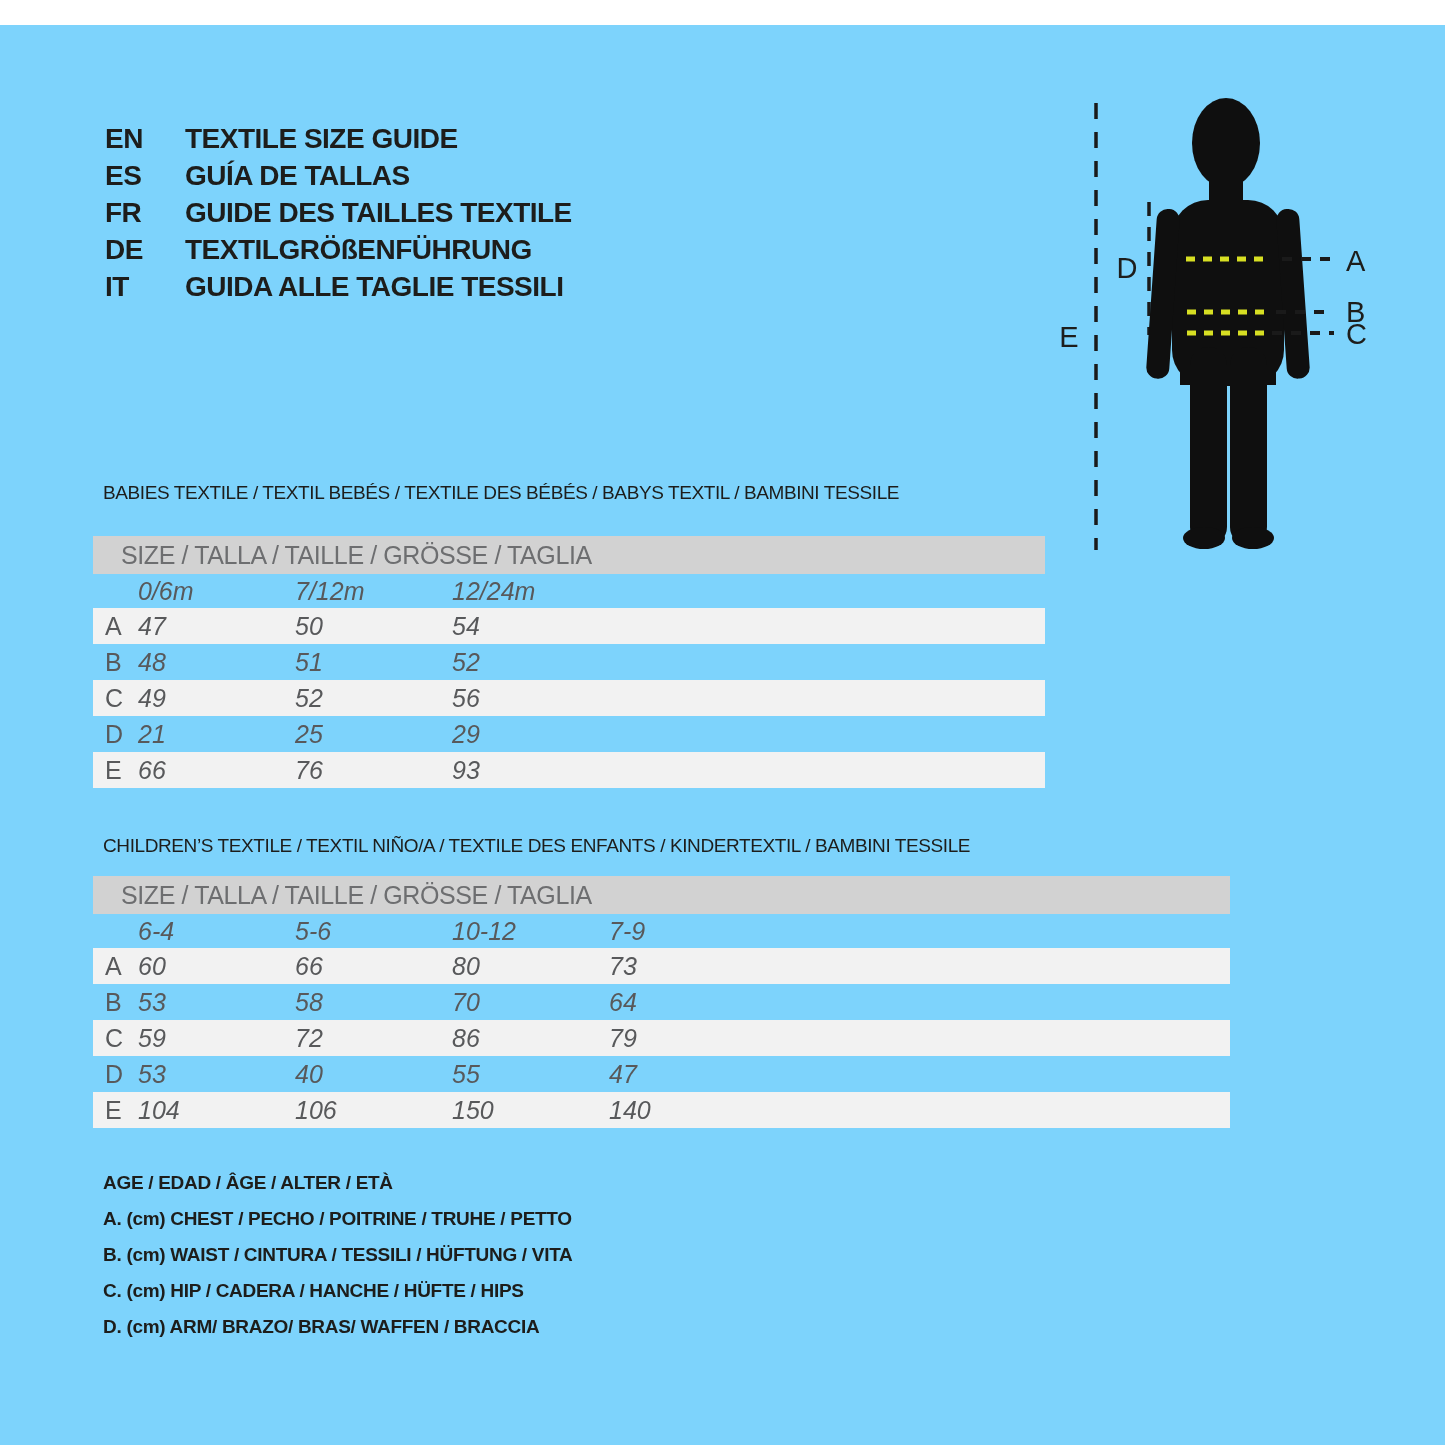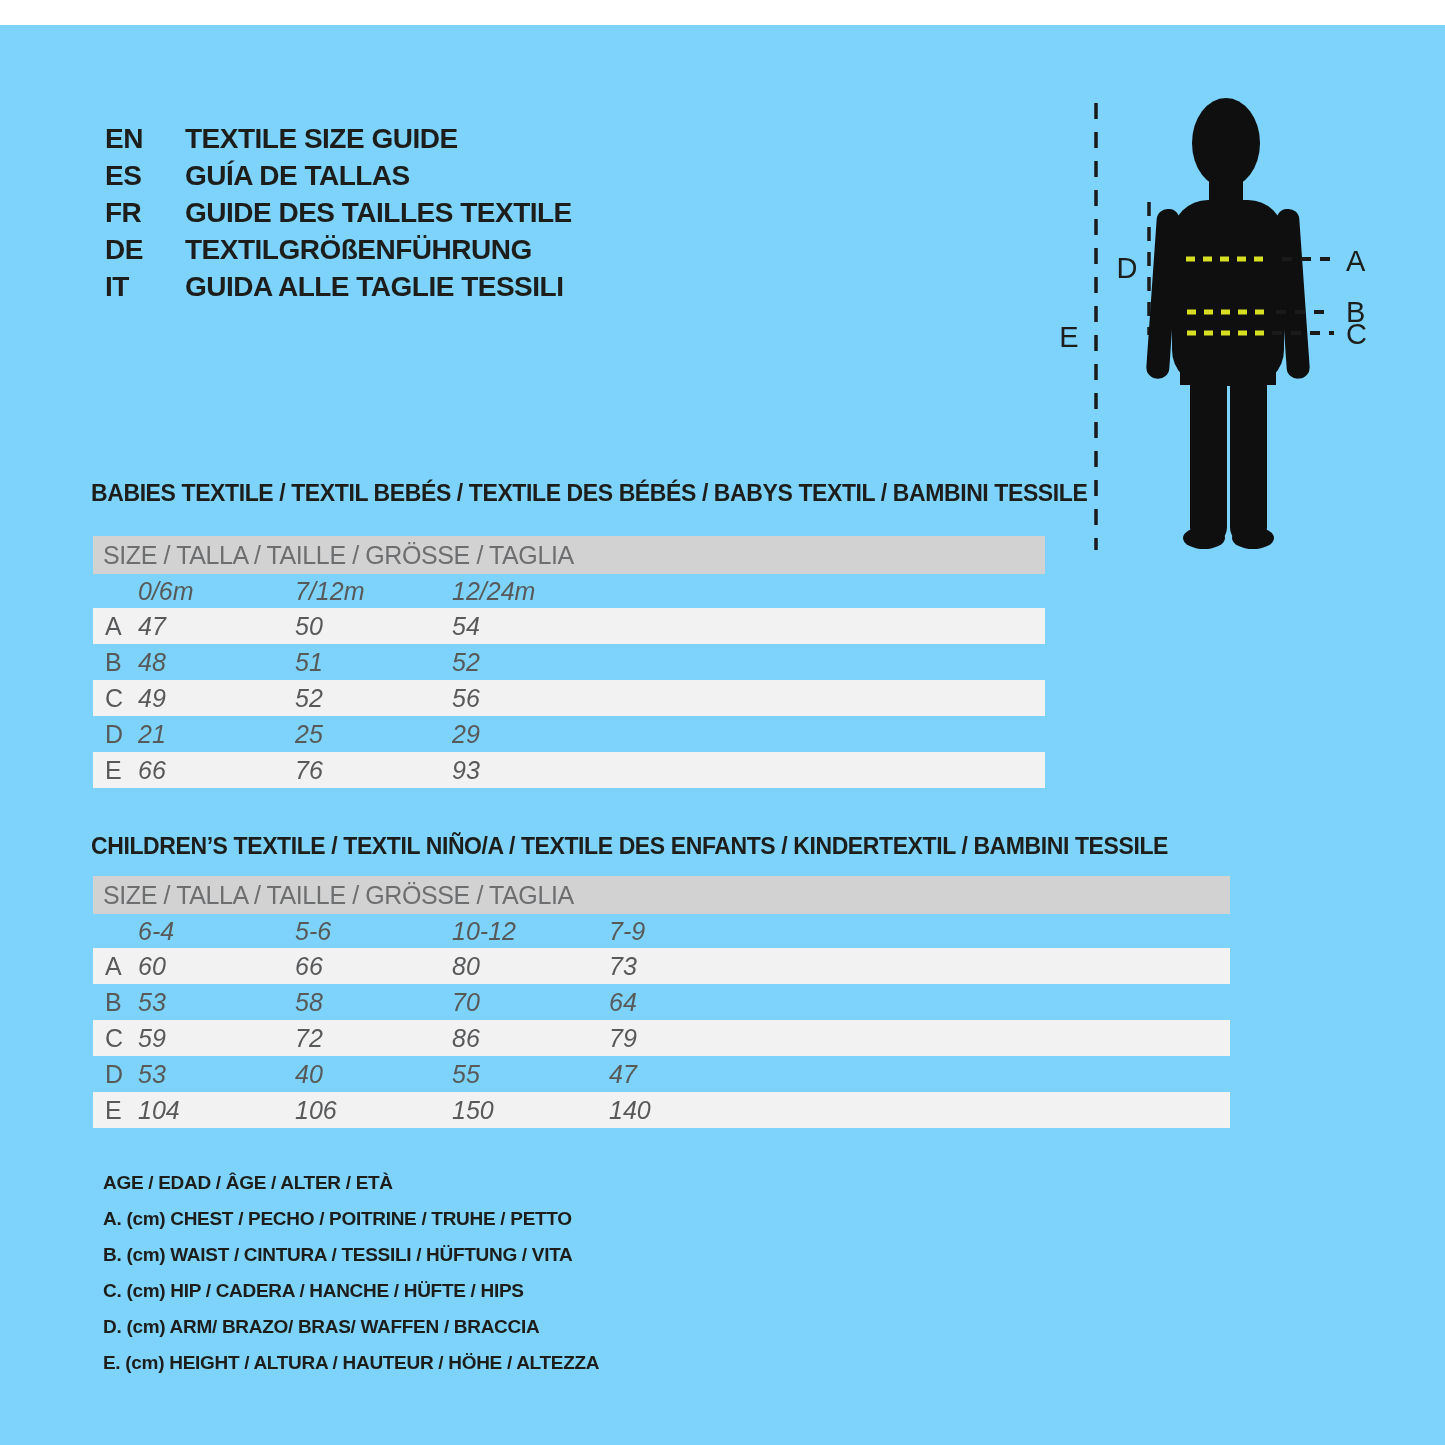--- a/index.html
+++ b/index.html
@@ -12,31 +12,31 @@
   .page { position:relative; width:1445px; height:1445px; overflow:hidden; background:#7dd3fc;margin-top:25px; }
 
   
   .lang-block { position:absolute; left:105px; top:95px; }
   .lang-row { display:flex; height:37px; align-items:center;
               font-weight:700; font-size:28px; letter-spacing:-0.5px; color:#1d1d1b; }
   .lang-code { width:80px; }
   .lang-label { white-space:nowrap; }
 
   
-  .section-title { position:absolute; left:91px; font-weight:700; font-size:23px;
+  .section-title { position:absolute; left:103px; font-weight:400; font-size:19px;
                    letter-spacing:-0.4px; white-space:nowrap; color:#1d1d1b; line-height:28px; }
   #babies-title { top:454px; }
   #children-title { top:807px; }
 
   
   .size-table { position:absolute; left:93px; }
   #babies-table { top:511px; width:952px; }
   #children-table { top:851px; width:1137px; }
   .table-header { height:38px; background:#d2d2d2; display:flex; align-items:center;
-                  padding-left:10px; font-size:25px; color:#6d6e70; letter-spacing:-0.4px; }
+                  padding-left:28px; font-size:25px; color:#6d6e70; letter-spacing:-0.4px; }
   .trow { display:grid; height:36px; align-items:center; font-size:25px; color:#58595b; }
   .cols-row { height:34px; }
   .babies-grid { grid-template-columns:45px 157px 157px 157px 1fr; }
   .children-grid { grid-template-columns:45px 157px 157px 157px 157px 1fr; }
   .striped { background:#f2f2f2; }
   .rlabel { padding-left:12px; }
   .val { text-align:left;font-style:italic; }
 
   
   .legend { position:absolute; left:103px; top:1140px; }
@@ -215,16 +215,15 @@
       <span></span>
     </div>
   </div>
 
   <div class="legend">
     <div class="legend-line">AGE / EDAD / ÂGE / ALTER / ETÀ</div>
     <div class="legend-line">A. (cm) CHEST / PECHO / POITRINE / TRUHE / PETTO</div>
     <div class="legend-line">B. (cm) WAIST / CINTURA / TESSILI / HÜFTUNG / VITA</div>
     <div class="legend-line">C. (cm) HIP / CADERA / HANCHE / HÜFTE / HIPS</div>
     <div class="legend-line">D. (cm) ARM/ BRAZO/ BRAS/ WAFFEN / BRACCIA</div>
-    <div class="legend-line">E. (cm) HEIGHT / ALTURA / HAUTEUR / HÖHE / ALTEZZA</div>
   </div>
 
 </div>
 
 </body></html>

